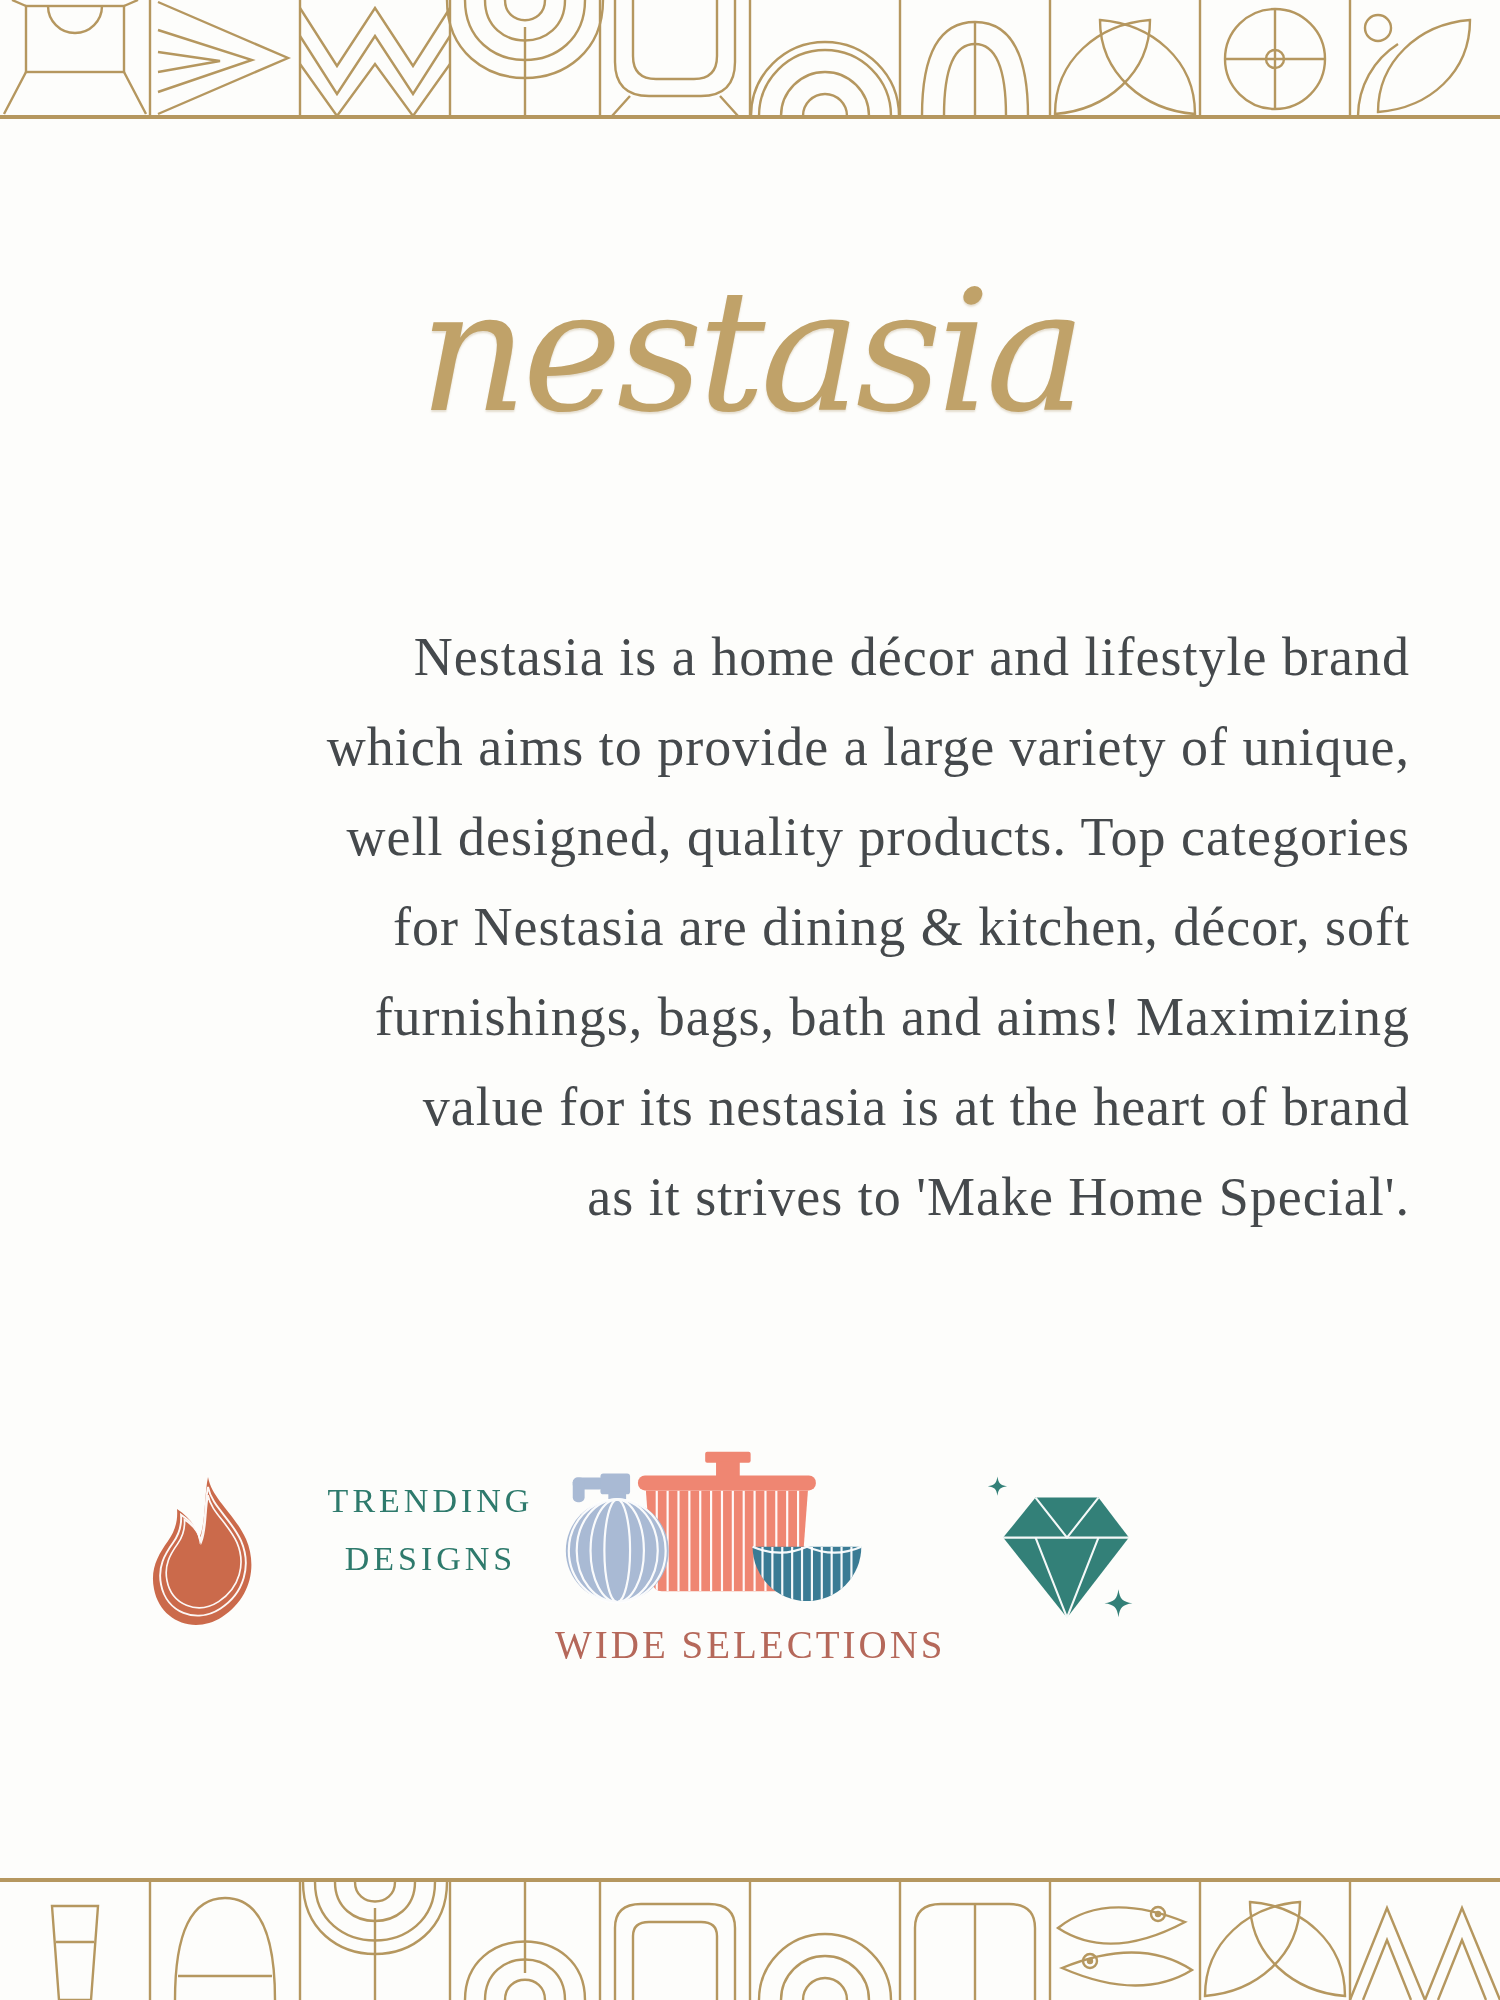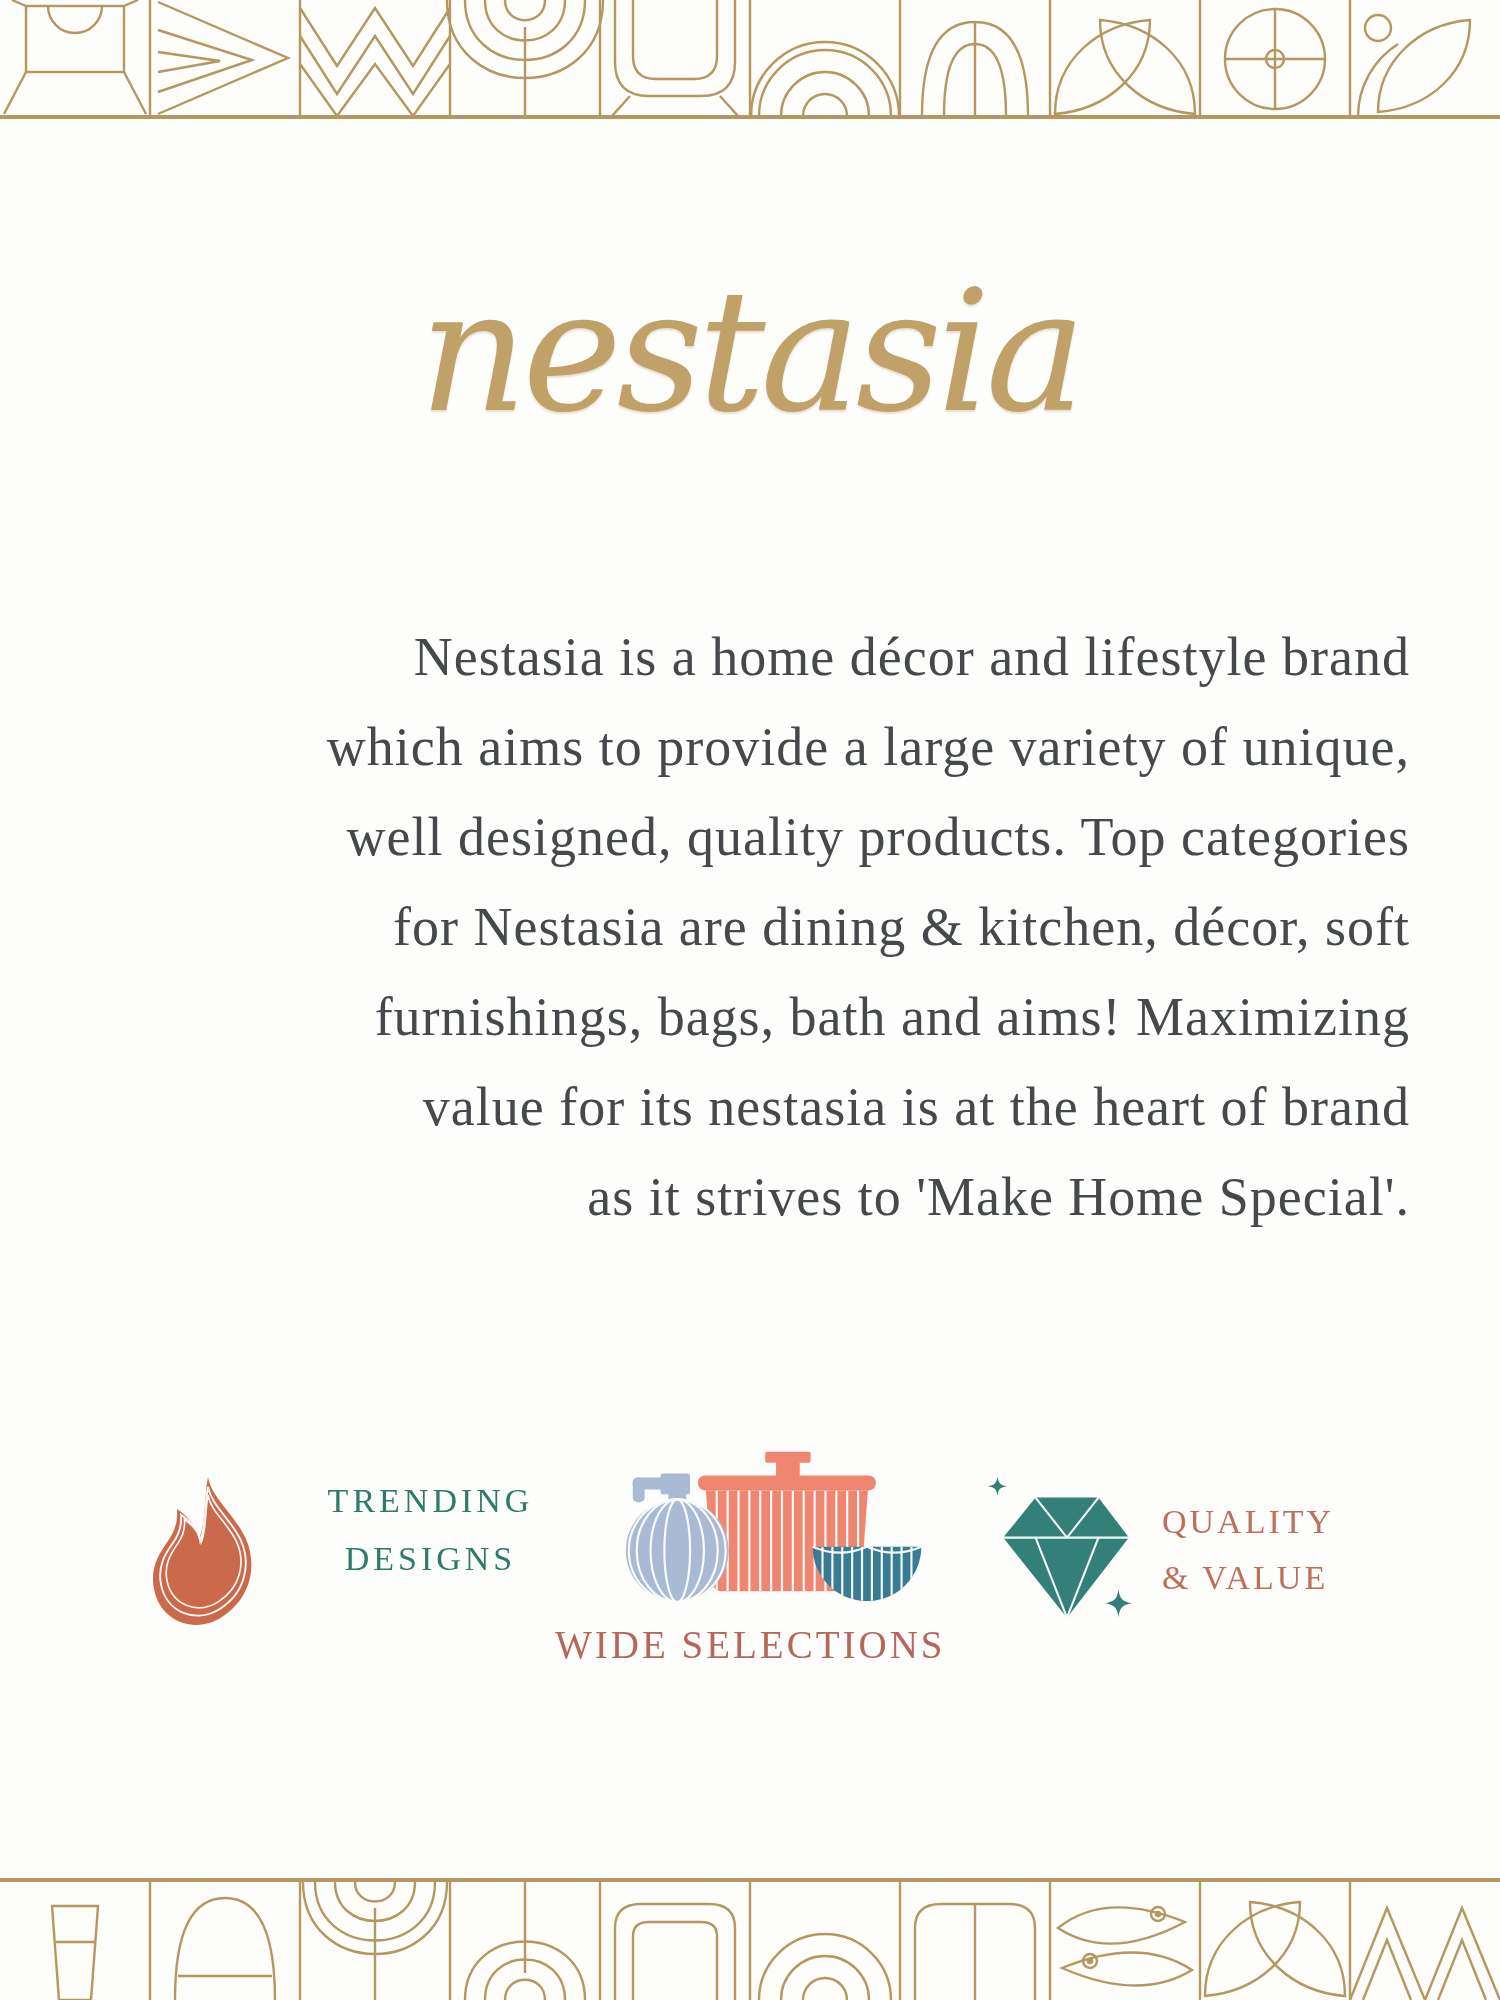--- a/index.html
+++ b/index.html
@@ -34,21 +34,21 @@
   .about div{white-space:nowrap;}
   
   .feature{position:absolute;}
   .feature-label{font-family:"Liberation Serif", serif;}
   .trending{left:148px;top:1472px;height:170px;display:flex;align-items:flex-start;gap:36px;}
   .trending .feature-label{
     margin-left:14px;width:225px;text-align:center;
     font-size:34px;line-height:58px;letter-spacing:4px;
     color:var(--teal,#2e7a6c);
   }
-  .wide{left:555px;top:1440px;width:390px;text-align:right;}
+  .wide{left:555px;top:1440px;width:390px;text-align:left;}
   .wide .feature-label{
     margin-top:10px;font-size:39px;letter-spacing:3px;
     color:var(--rust2,#b5685a);white-space:nowrap;
   }
   .quality{left:986px;top:1466px;display:flex;align-items:center;}
   .quality .feature-label{
     margin-left:14px;font-size:34px;line-height:56px;letter-spacing:3px;
     color:var(--rust,#bd6f58);text-align:left;white-space:nowrap;
   }
   
@@ -193,24 +193,20 @@
     </defs>
     <path class="fill-diamond" d="M52,30 L118,30 L150,72 L85,156 L18,72 Z"></path>
     <g class="st-white-thin">
       <path d="M18,72 H150"></path>
       <path d="M52,30 L85,72 L118,30"></path>
       <path d="M52,72 L85,156 M118,72 L85,156"></path>
     </g>
     <use href="#spark" class="fill-diamond" transform="translate(12,18) scale(0.72)"></use>
     <use href="#spark" class="fill-diamond" transform="translate(139,141) scale(1.05)"></use>
   </svg>
-  <div class="feature-label">
-    <div>QUALITY</div>
-    <div>&amp; VALUE</div>
-  </div>
 </div>
 
 <svg class="border-band border-bottom" viewBox="0 0 1500 122" preserveAspectRatio="none" aria-hidden="true">
   <g class="st-gold">
 
     <path d="M150,4 V122 M300,4 V122 M450,4 V122 M600,4 V122 M750,4 V122 M900,4 V122 M1050,4 V122 M1200,4 V122 M1350,4 V122"></path>
 
     <path d="M52,28 H98 L91,122 H59 Z"></path>
     <path d="M56,64 H94"></path>
 

